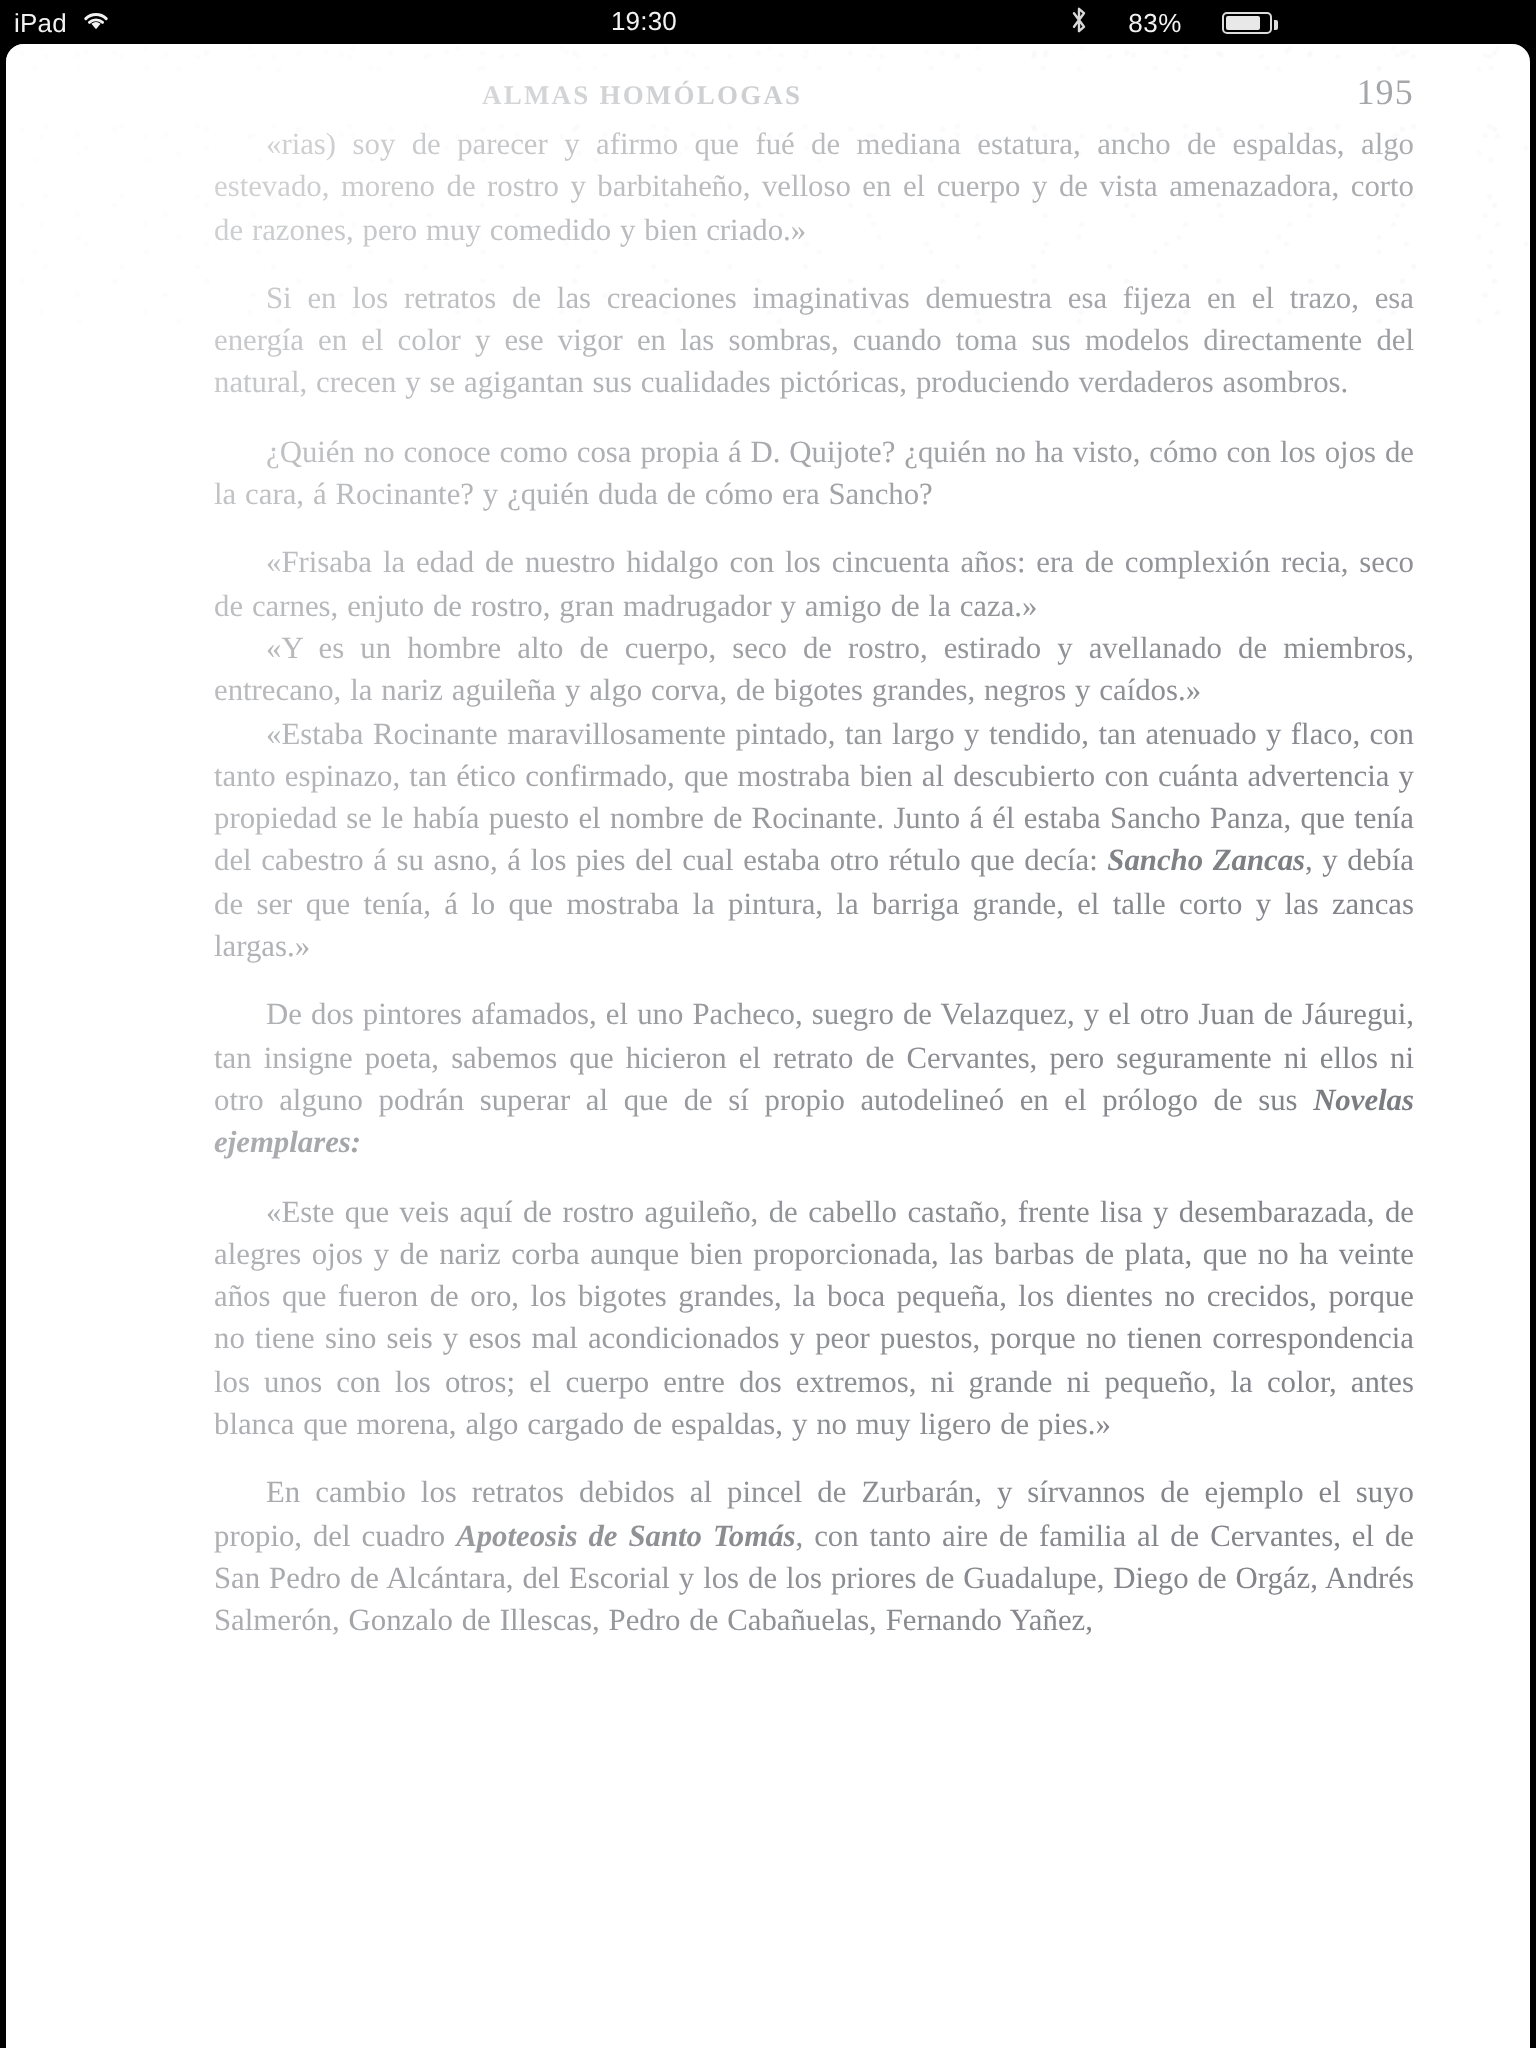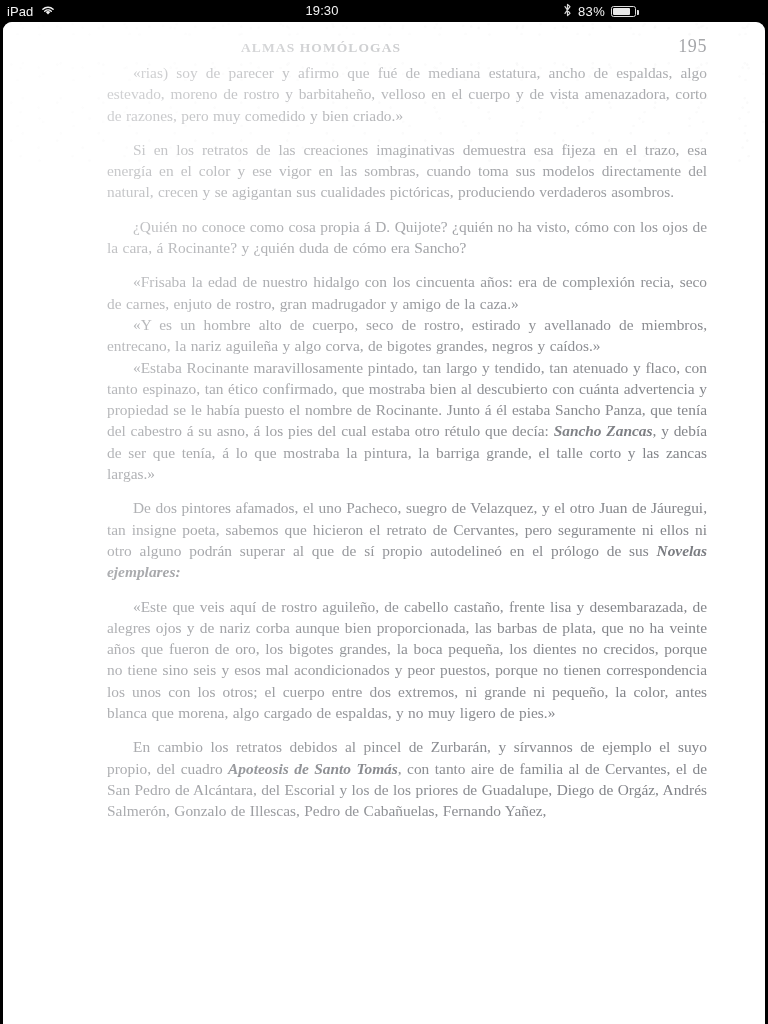--- a/index.html
+++ b/index.html
@@ -41,21 +41,21 @@
     left: 0; right: 0;
     text-align: center;
     font-size: 13px;
     font-weight: 400;
     line-height: 22px;
   }
   .sb-right {
     margin-left: auto;
     display: flex;
     align-items: center;
-    gap: 6px;
+    gap: 20px;
     padding-right: 8px;
     z-index: 2;
   }
   .sb-carrier { font-size: 13px; }
   .wifi-icon { display: block; }
   .bt-icon { display: block; }
   .batt-pct { font-size: 13px; letter-spacing: 0.3px; }
   .batt {
     position: relative;
     width: 25px;

